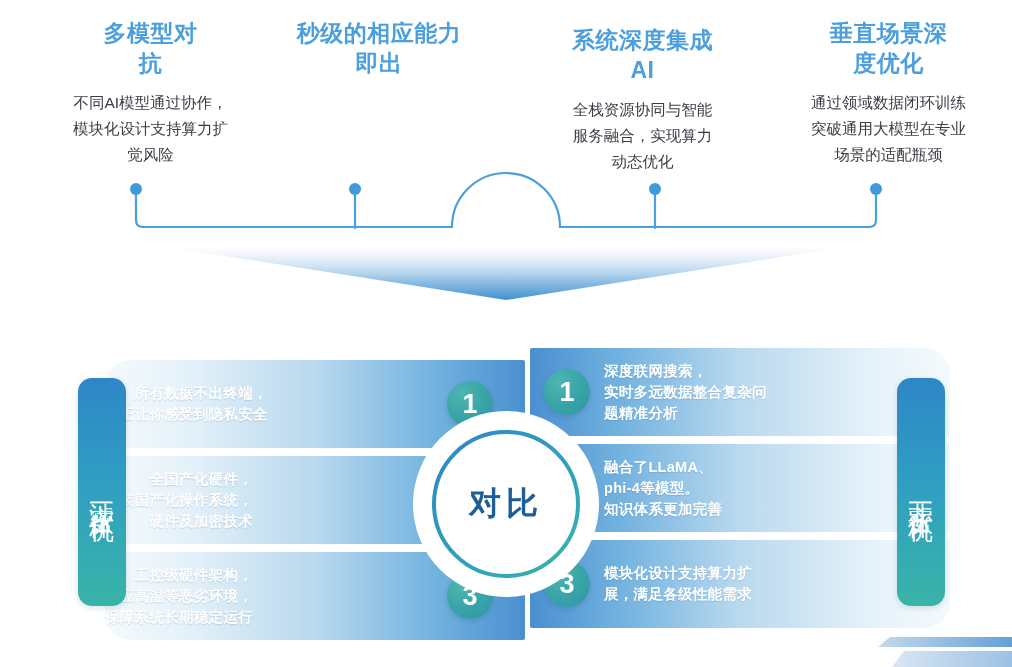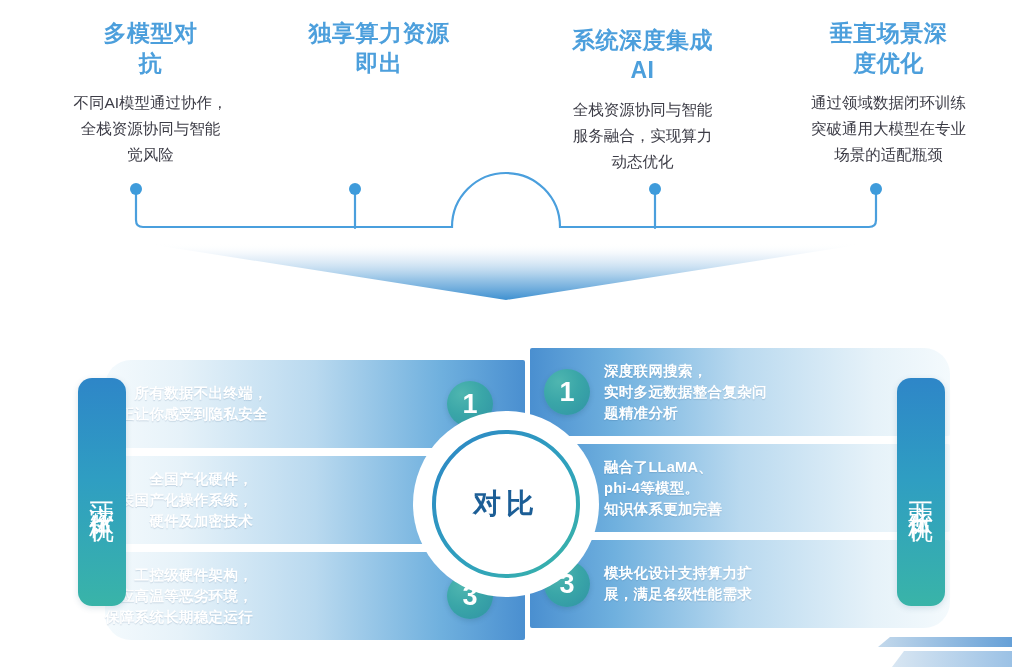--- a/index.html
+++ b/index.html
@@ -127,45 +127,45 @@
   .center-ring{
     position:absolute;left:0;top:0;width:160px;height:160px;
     border-radius:50%;
     background:#ffffff;
     box-shadow:0 0 0 13px #ffffff;
   }
   .center-text{
     position:absolute;left:0;top:0;width:160px;height:160px;
     display:flex;align-items:center;justify-content:center;
     color:#1C5E96;
-    font-size:28px;
+    font-size:32px;
     font-weight:bold;
     letter-spacing:5px;
   }
 
   
   .corner-br{position:absolute;right:0;bottom:0;width:180px;height:42px;overflow:hidden;}
 </style>
 </head>
 <body>
 
 <div class="stage">
 
   <div class="features">
 
     <div class="feature f0">
       <div class="ftitle">多模型对
 抗</div>
       <div class="fdesc">不同AI模型通过协作，
-全栈资源协同与智能
+模块化设计支持算力扩
 觉风险</div>
     </div>
 
     <div class="feature f1">
-      <div class="ftitle">独享算力资源
+      <div class="ftitle">秒级的相应能力
 即出</div>
     </div>
 
     <div class="feature f2">
       <div class="ftitle">系统深度集成
 AI</div>
       <div class="fdesc">全栈资源协同与智能
 服务融合，实现算力
 动态优化</div>
     </div>

